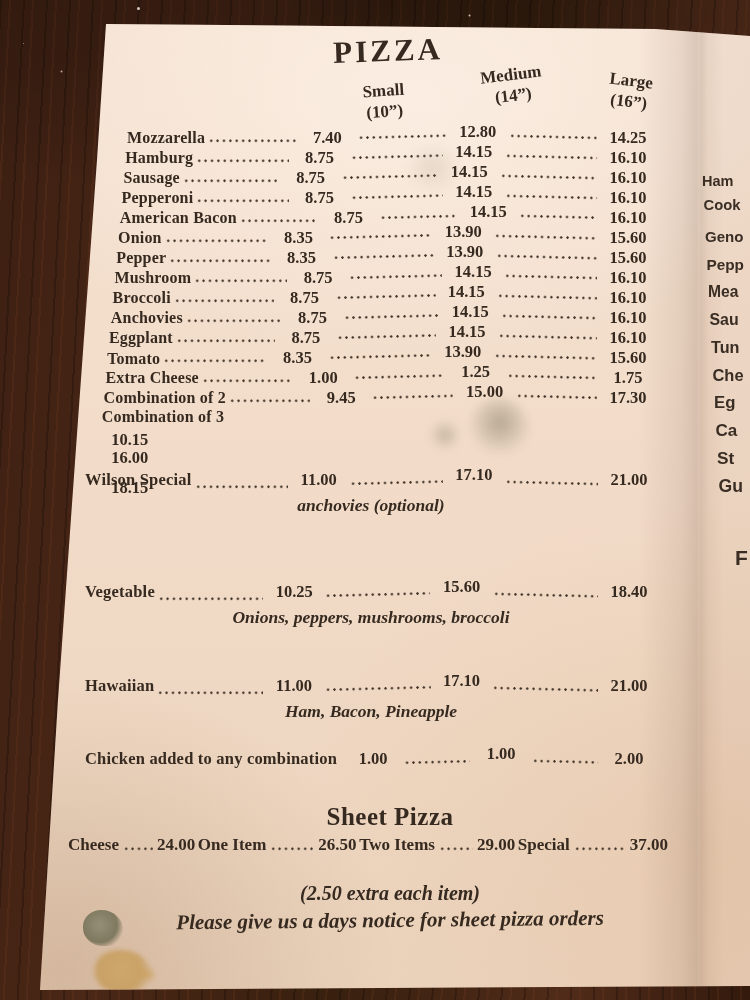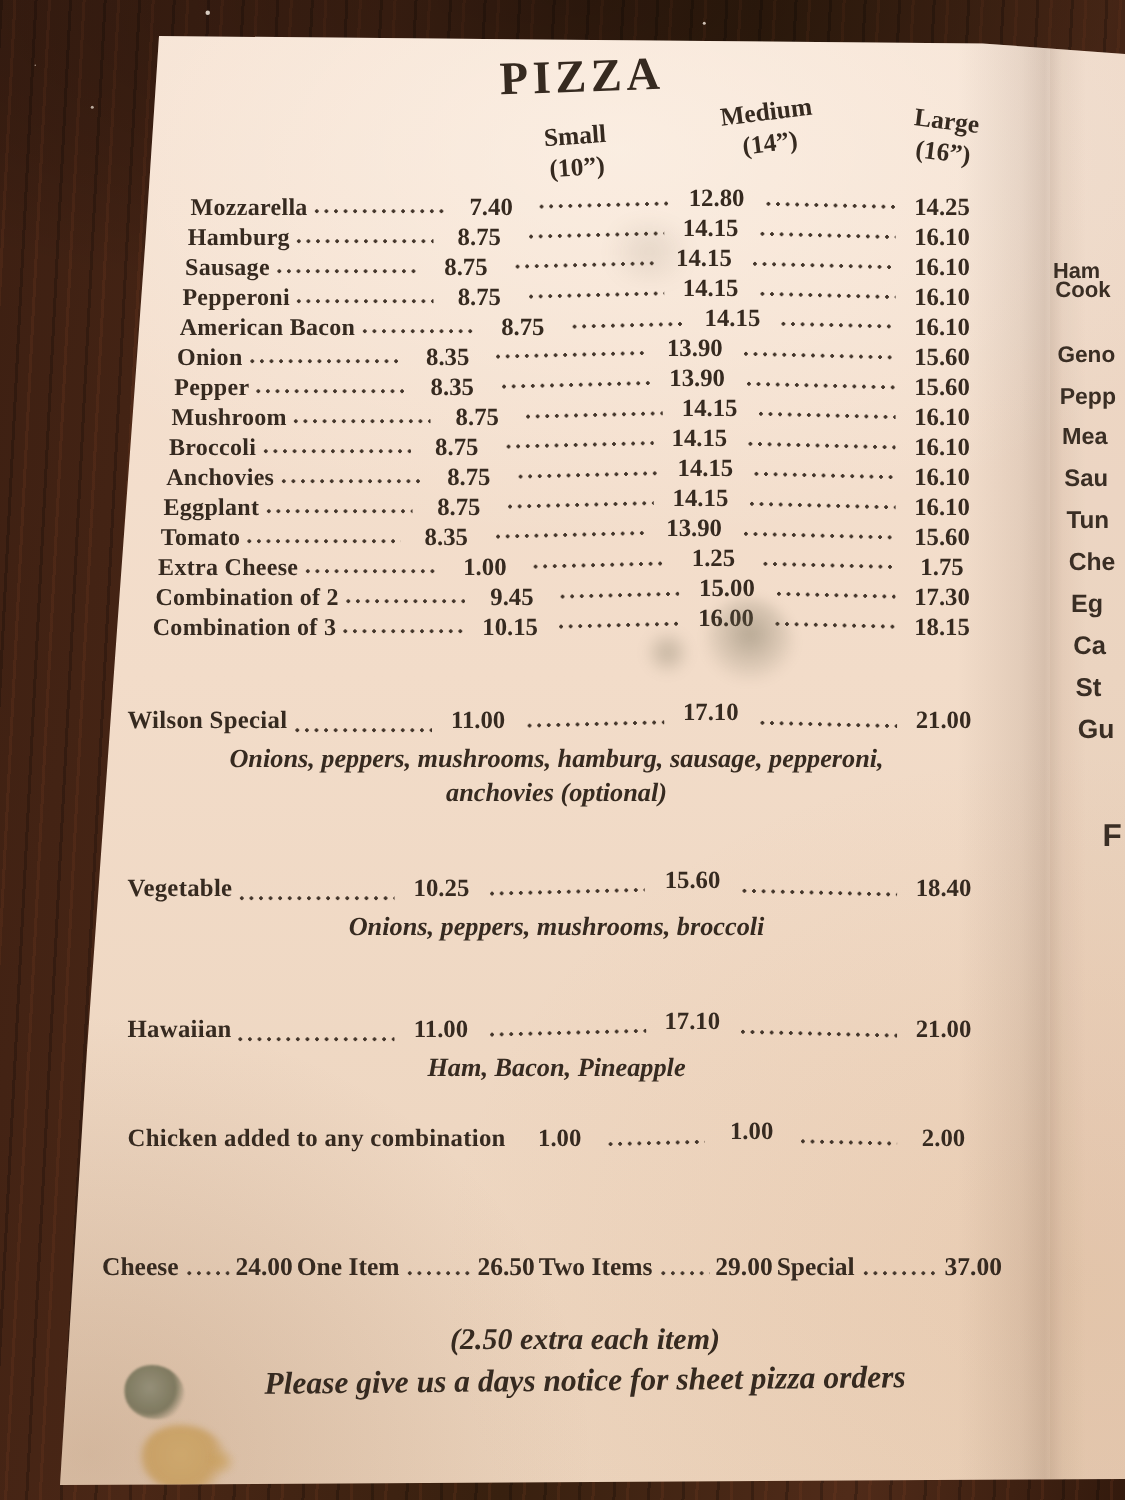--- a/index.html
+++ b/index.html
@@ -233,21 +233,21 @@
       </div>
       <div class="prow" style="padding-left: 3.6px;">
         <span class="pname">Combination of 2</span>
         <span class="leader l1"></span>
         <span class="price p-sm">9.45</span>
         <span class="leader l2"></span>
         <span class="price p-med">15.00</span>
         <span class="leader l3"></span>
         <span class="price p-lg">17.30</span>
       </div>
-      <div class="prow" style="padding-left: 1.8px;">
+      <div class="prow" style="padding-left: 1.8px; flex-direction: column;">
         <span class="pname">Combination of 3</span>
         <span class="leader l1"></span>
         <span class="price p-sm">10.15</span>
         <span class="leader l2"></span>
         <span class="price p-med">16.00</span>
         <span class="leader l3"></span>
         <span class="price p-lg">18.15</span>
       </div>
     </div>
 
@@ -255,21 +255,20 @@
       <div class="special" style="top: 470px;">
         <div class="prow">
           <span class="pname">Wilson Special</span>
           <span class="leader l1"></span>
           <span class="price p-sm">11.00</span>
           <span class="leader l2"></span>
           <span class="price p-med">17.10</span>
           <span class="leader l3"></span>
           <span class="price p-lg">21.00</span>
         </div>
-        <div class="desc">Onions, peppers, mushrooms, hamburg, sausage, pepperoni,</div>
         <div class="desc">anchovies (optional)</div>
       </div>
       <div class="special" style="top: 582px;">
         <div class="prow">
           <span class="pname">Vegetable</span>
           <span class="leader l1"></span>
           <span class="price p-sm">10.25</span>
           <span class="leader l2"></span>
           <span class="price p-med">15.60</span>
           <span class="leader l3"></span>
@@ -295,20 +294,21 @@
           <span class="gap">&nbsp;</span>
           <span class="price p-sm">1.00</span>
           <span class="leader l2"></span>
           <span class="price p-med">1.00</span>
           <span class="leader l3"></span>
           <span class="price p-lg">2.00</span>
         </div>
       </div>
     </div>
 
+  <h2 class="sheet-title">Sheet Pizza</h2>
   <div class="sheet-row" id="sheetRow">
       <span class="sheet-item">
         <span>Cheese</span>
         <span class="leader" style="width: 30px;"></span>
         <span>24.00</span>
       </span>
       <span class="sheet-item">
         <span>One Item</span>
         <span class="leader" style="width: 44px;"></span>
         <span>26.50</span>
@@ -323,21 +323,21 @@
         <span class="leader" style="width: 52px;"></span>
         <span>37.00</span>
       </span>
     </div>
 
   <div class="note n1">(2.50 extra each item)</div>
   <div class="note n2">Please give us a days notice for sheet pizza orders</div>
 
   <div id="rightPage">
       <div class="frag" style="top: 173px; left: 702px; font-size: 14.5px;">Ham</div>
-      <div class="frag" style="top: 186px; left: 703.5px; font-size: 14.78px; text-align: center;">Cook</div>
+      <div class="frag" style="top: 197px; left: 703.5px; font-size: 14.78px; text-align: center;">Cook</div>
       <div class="frag" style="top: 228px; left: 705px; font-size: 15.06px;">Geno</div>
       <div class="frag" style="top: 255.5px; left: 706.5px; font-size: 15.34px;">Pepp</div>
       <div class="frag" style="top: 283px; left: 708px; font-size: 15.62px;">Mea</div>
       <div class="frag" style="top: 310.5px; left: 709.5px; font-size: 15.9px;">Sau</div>
       <div class="frag" style="top: 338px; left: 711px; font-size: 16.18px;">Tun</div>
       <div class="frag" style="top: 365.5px; left: 712.5px; font-size: 16.46px;">Che</div>
       <div class="frag" style="top: 393px; left: 714px; font-size: 16.74px; text-align: center;">Eg</div>
       <div class="frag" style="top: 420.5px; left: 715.5px; font-size: 17.02px;">Ca</div>
       <div class="frag" style="top: 448px; left: 717px; font-size: 17.3px;">St</div>
       <div class="frag" style="top: 475.5px; left: 718.5px; font-size: 17.58px;">Gu</div>

